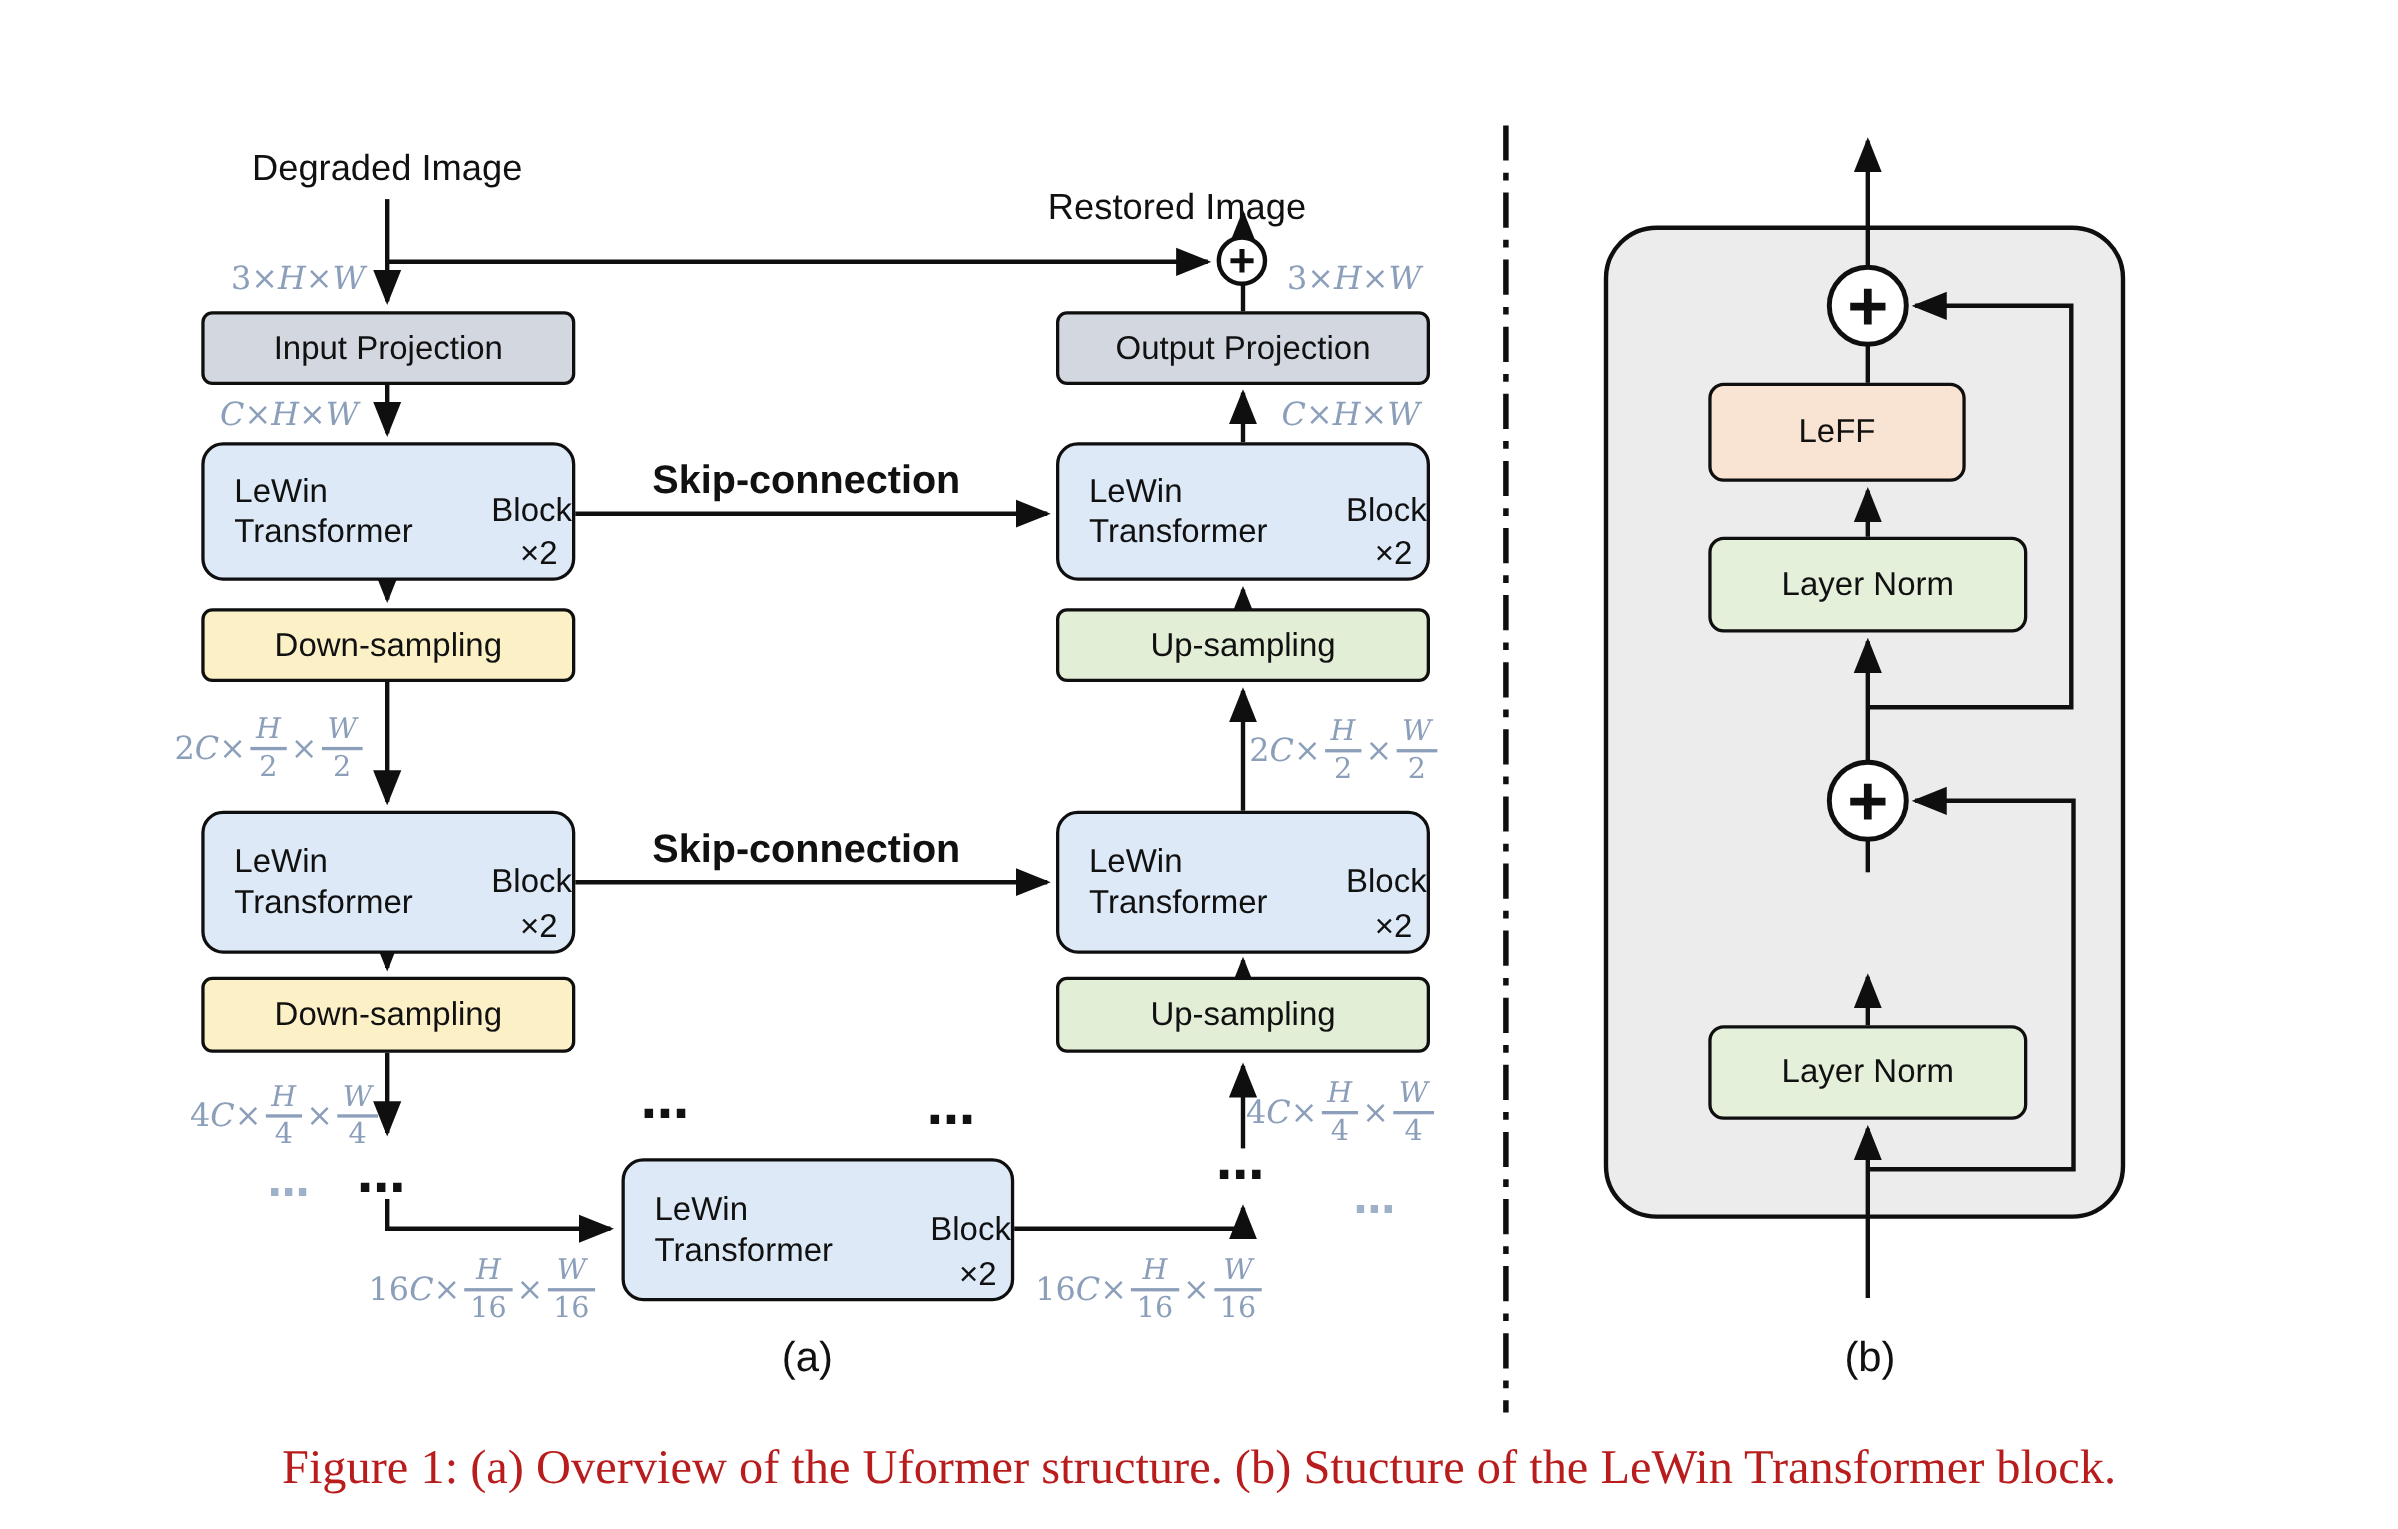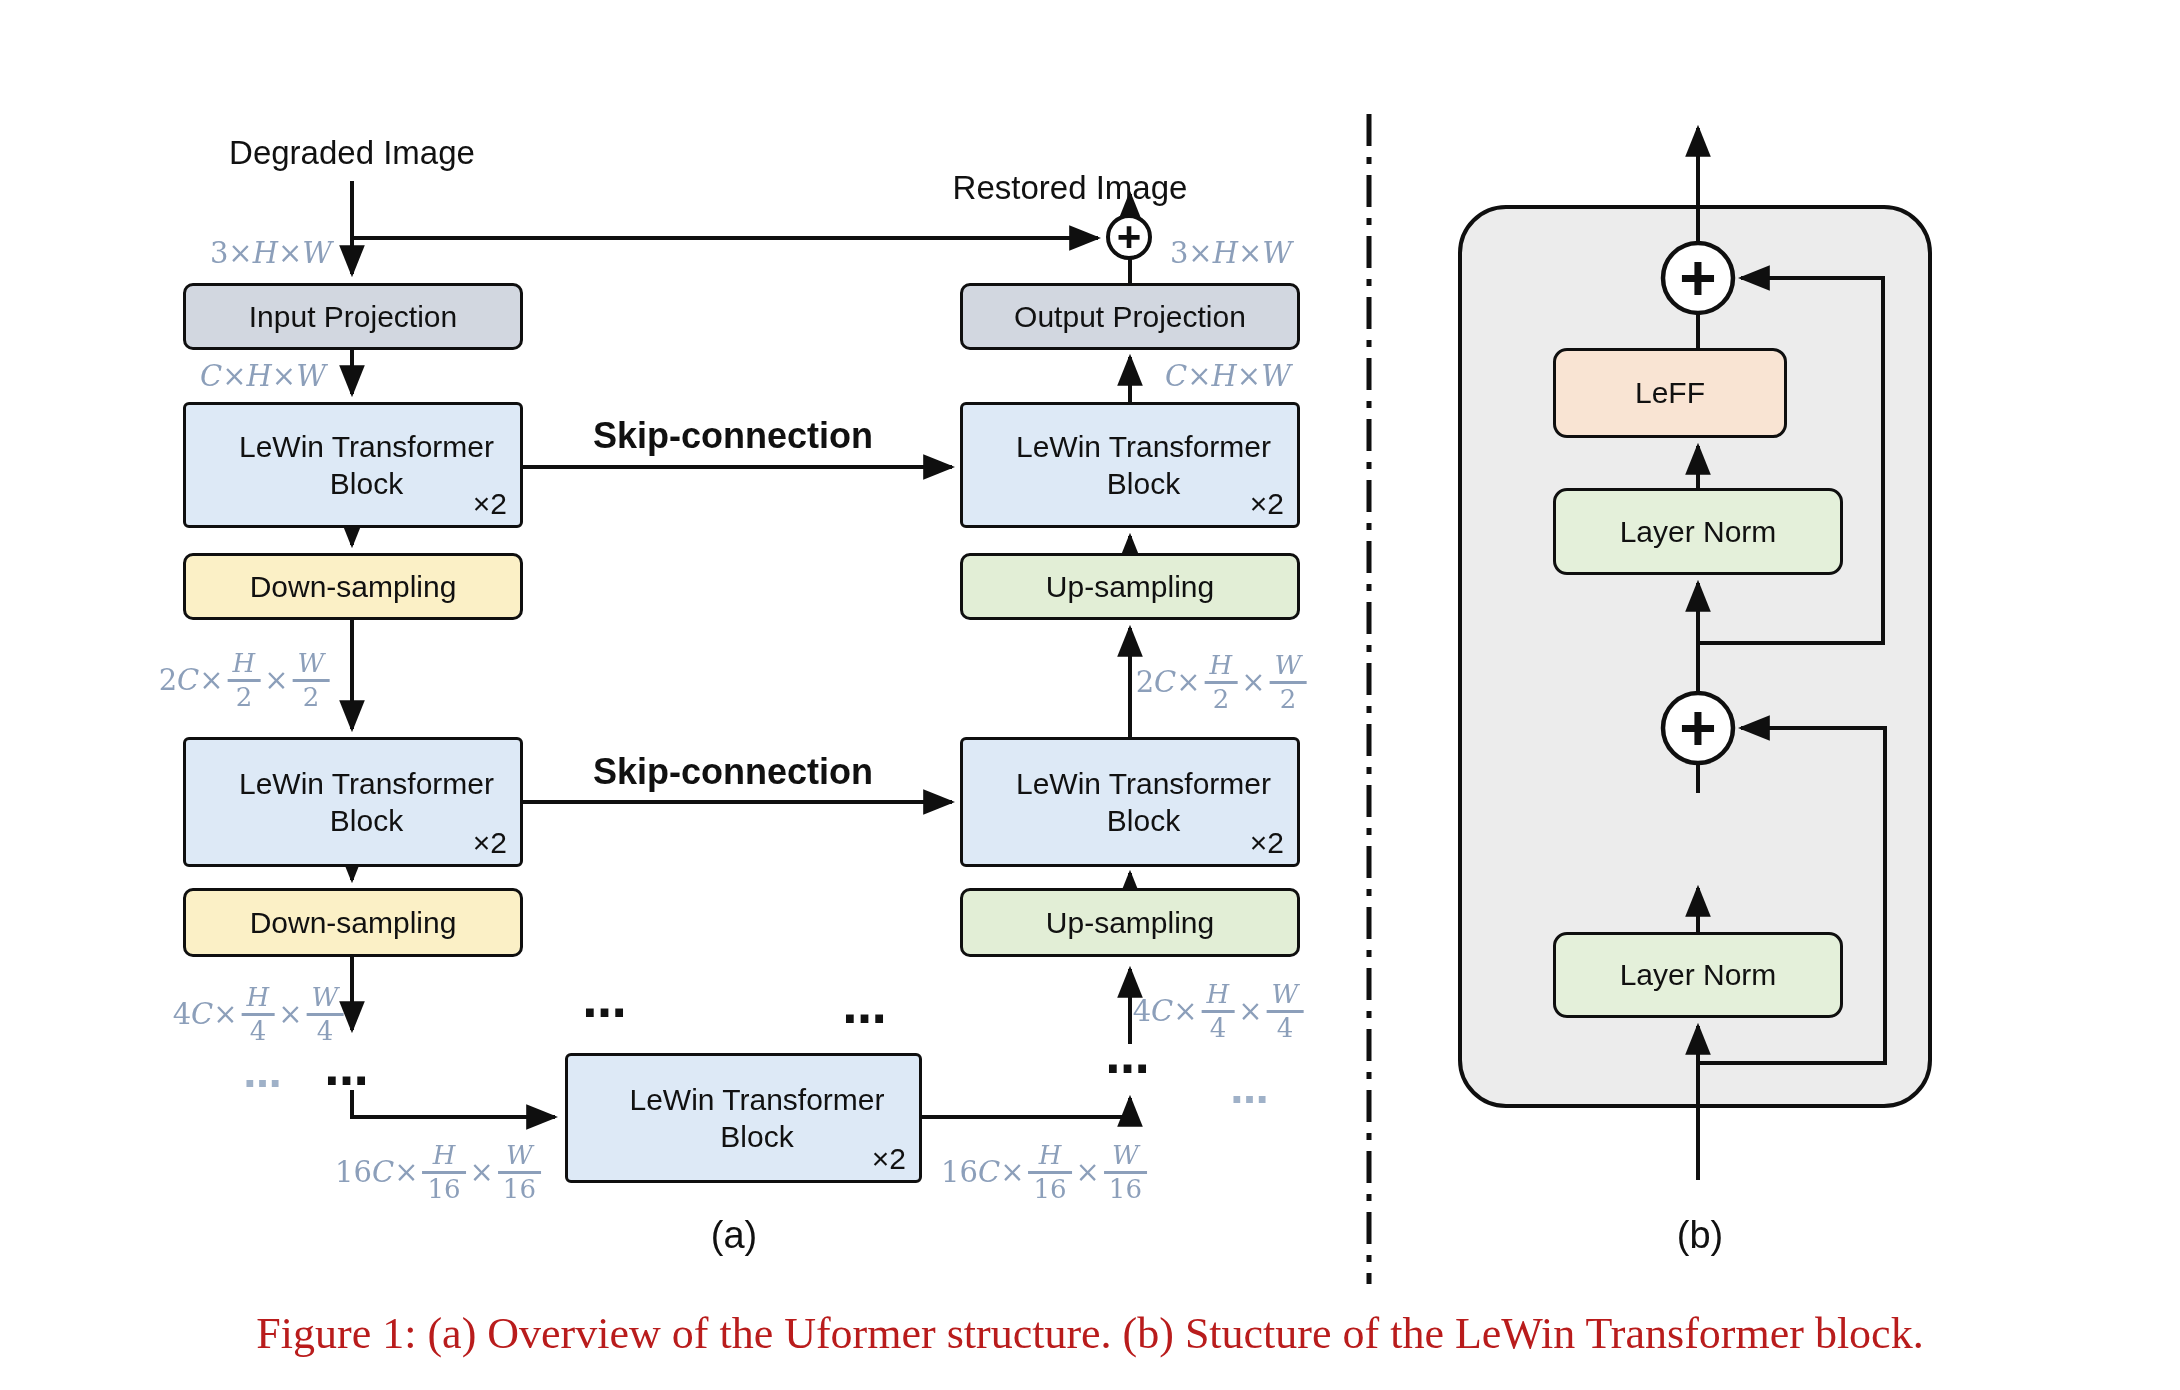--- a/index.html
+++ b/index.html
@@ -8,21 +8,21 @@
   svg{position:absolute;left:0;top:0;z-index:2;}
   .bcontainer{position:absolute;left:1458px;top:205px;width:474px;height:903px;
     background:var(--container);border:4px solid var(--line);border-radius:48px;
     box-sizing:border-box;z-index:1;}
   .box{position:absolute;border:3.5px solid var(--line);box-sizing:border-box;
     display:flex;align-items:center;justify-content:center;text-align:left;
     font-size:30px;line-height:1.25;z-index:3;}
   .proj{background:var(--proj);border-radius:10px;}
   .down{background:var(--down);border-radius:10px;}
   .up{background:var(--up);border-radius:10px;}
-  .lewin{background:var(--lewin);border-radius:6px;flex-direction:column;padding-left:27px;}
+  .lewin{background:var(--lewin);border-radius:20px;flex-direction:row;padding-left:27px;}
   .leff{background:var(--leff);border-radius:14px;}
   .lnorm{background:var(--layer-norm);border-radius:14px;}
   .wmsa{background:var(--wmsa);border-radius:14px;}
   .x2{position:absolute;right:13px;bottom:3px;font-size:30px;}
   .title{position:absolute;transform:translate(-50%,-50%);font-size:33px;white-space:nowrap;z-index:3;}
   .skiplbl{position:absolute;transform:translate(-50%,-50%);font-size:36px;white-space:nowrap;z-index:3;font-weight:bold;}
   .panelcap{position:absolute;transform:translate(-50%,-50%);font-size:38px;z-index:3;}
   .caption{position:absolute;left:0;right:0;top:1308px;text-align:center;
     font-family:"Liberation Serif",serif;font-size:44px;color:#b91c1c;z-index:3;}
   .dim{position:absolute;transform:translate(-50%,-50%);display:flex;align-items:center;

